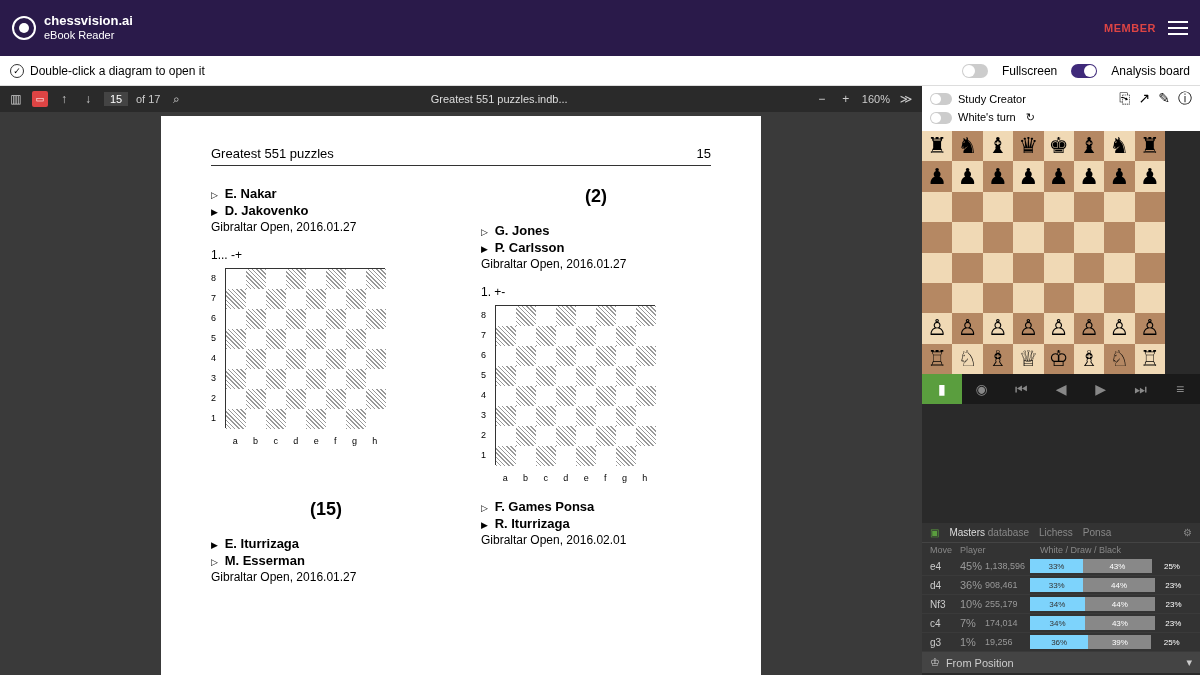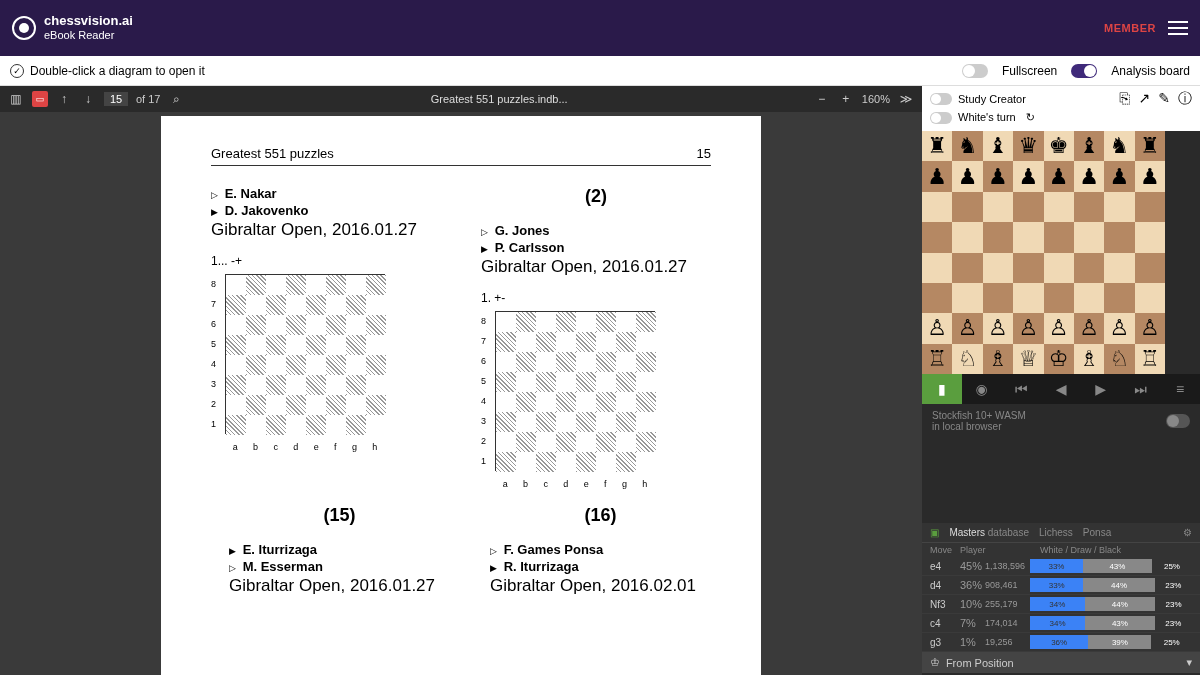--- a/index.html
+++ b/index.html
@@ -41,21 +41,21 @@
 
 .page-container { flex: 1; display: flex; justify-content: center; padding: 4px 0 0 0; overflow: hidden; }
 .page { width: 600px; background: #fff; padding: 30px 50px; font-family: Georgia, serif; }
 .page-header { display: flex; justify-content: space-between; border-bottom: 1px solid #333; padding-bottom: 4px; margin-bottom: 20px; font-size: 13px; }
 .puzzles { display: flex; gap: 40px; }
 .puzzle-col { flex: 1; }
 .puzzle-num { text-align: center; font-weight: bold; font-size: 18px; margin-bottom: 16px; font-family: Arial, sans-serif; }
 .player-line { font-size: 13px; margin-bottom: 2px; }
 .player-line b { font-weight: bold; }
 .tri { font-size: 9px; display: inline-block; width: 10px; }
-.event { font-size: 17px; margin-bottom: 14px; }
+.event { font-size: 12px; margin-bottom: 14px; }
 .move-note { font-size: 12px; margin-bottom: 6px; }
 .mini-board { width: 180px; height: 180px; position: relative; }
 .mini-board-grid { width: 160px; height: 160px; margin-left: 14px; display: grid; grid-template: repeat(8, 1fr) / repeat(8, 1fr); border: 1px solid #333; }
 .mini-board .sq { width: 20px; height: 20px; }
 .mini-board .l { background: #fff; }
 .mini-board .d { background: repeating-linear-gradient(45deg, #999, #999 1px, #fff 1px, #fff 3px); }
 .rank-labels { position: absolute; left: 0; top: 0; height: 160px; display: flex; flex-direction: column; justify-content: space-around; font-size: 9px; }
 .file-labels { position: absolute; left: 14px; bottom: 2px; width: 160px; display: flex; justify-content: space-around; font-size: 9px; }
 
 
@@ -89,21 +89,21 @@
 .db-header { display: flex; padding: 2px 8px; font-size: 9px; color: #888; }
 .db-header span:first-child { width: 30px; }
 .db-header span:nth-child(2) { width: 30px; }
 .db-header span:nth-child(3) { width: 50px; }
 .db-rows { }
 .db-row { display: flex; align-items: center; padding: 2px 8px; font-size: 10px; color: #ccc; border-bottom: 1px solid #3a3a3a; }
 .db-move { width: 30px; }
 .db-pct { width: 25px; font-size: 11px; color: #999; }
 .db-games { width: 45px; font-size: 9px; color: #999; }
 .db-bar { flex: 1; height: 14px; display: flex; font-size: 8px; }
-.db-bar .w { background: #3b82f6; color: #333; display: flex; align-items: center; justify-content: center; }
+.db-bar .w { background: #7dd3fc; color: #333; display: flex; align-items: center; justify-content: center; }
 .db-bar .d { background: #888; color: #fff; display: flex; align-items: center; justify-content: center; }
 .db-bar .b { background: #333; color: #fff; display: flex; align-items: center; justify-content: center; }
 
 .from-position { background: #444; padding: 4px 8px; color: #ccc; font-size: 11px; display: flex; align-items: center; gap: 6px; }
 .fen-row { background: #2a2a2a; padding: 3px 6px; display: flex; align-items: center; gap: 4px; font-size: 9px; color: #999; }
 .fen-label { background: #555; padding: 1px 4px; color: #ccc; }
 .fen-text { flex: 1; overflow: hidden; white-space: nowrap; font-family: monospace; }
 </style>
 </head>
 <body>
@@ -351,29 +351,28 @@
                   <span>c</span>
                   <span>d</span>
                   <span>e</span>
                   <span>f</span>
                   <span>g</span>
                   <span>h</span>
                 </div>
               </div>
             </div>
           </div>
-        <div class="puzzles" id="puzzle-row-2" style="margin-top:14px;margin-left:18px;">
+        <div class="puzzles" id="puzzle-row-2" style="margin-top:14px;">
             <div class="puzzle-col">
               <div class="puzzle-num">(15)</div>
               <div class="player-line"><span class="tri">▶</span> <b>E. Iturrizaga</b></div>
               <div class="player-line"><span class="tri">▷</span> <b>M. Esserman</b></div>
               <div class="event">Gibraltar Open, 2016.01.27</div>
             </div>
             <div class="puzzle-col">
-              <div class="puzzle-num">(16)</div>
               <div class="player-line"><span class="tri">▷</span> <b>F. Games Ponsa</b></div>
               <div class="player-line"><span class="tri">▶</span> <b>R. Iturrizaga</b></div>
               <div class="event">Gibraltar Open, 2016.02.01</div>
             </div>
           </div>
       </div>
     </div>
   </div>
 
   <div class="right-panel">
@@ -465,27 +464,20 @@
     <div class="playback">
       <div class="pb-btn active">▮</div>
       <div class="pb-btn">◉</div>
       <div class="pb-btn">⏮</div>
       <div class="pb-btn">◀</div>
       <div class="pb-btn">▶</div>
       <div class="pb-btn">⏭</div>
       <div class="pb-btn">≡</div>
     </div>
 
-    <div class="engine-row">
-      <div>
-        <div>Stockfish 10+ WASM</div>
-        <div>in local browser</div>
-      </div>
-      <div class="engine-toggle"></div>
-    </div>
 
     <div class="spacer"></div>
 
     <div class="db-section">
       <div class="db-tabs">
         <span style="color:#5a9e3e;">▣</span>
         <span class="db-tab active"><span>Masters</span> <span style="color:#888;">database</span></span>
         <span class="db-tab">Lichess</span>
         <span class="db-tab">Ponsa</span>
         <span class="db-gear">⚙</span>

